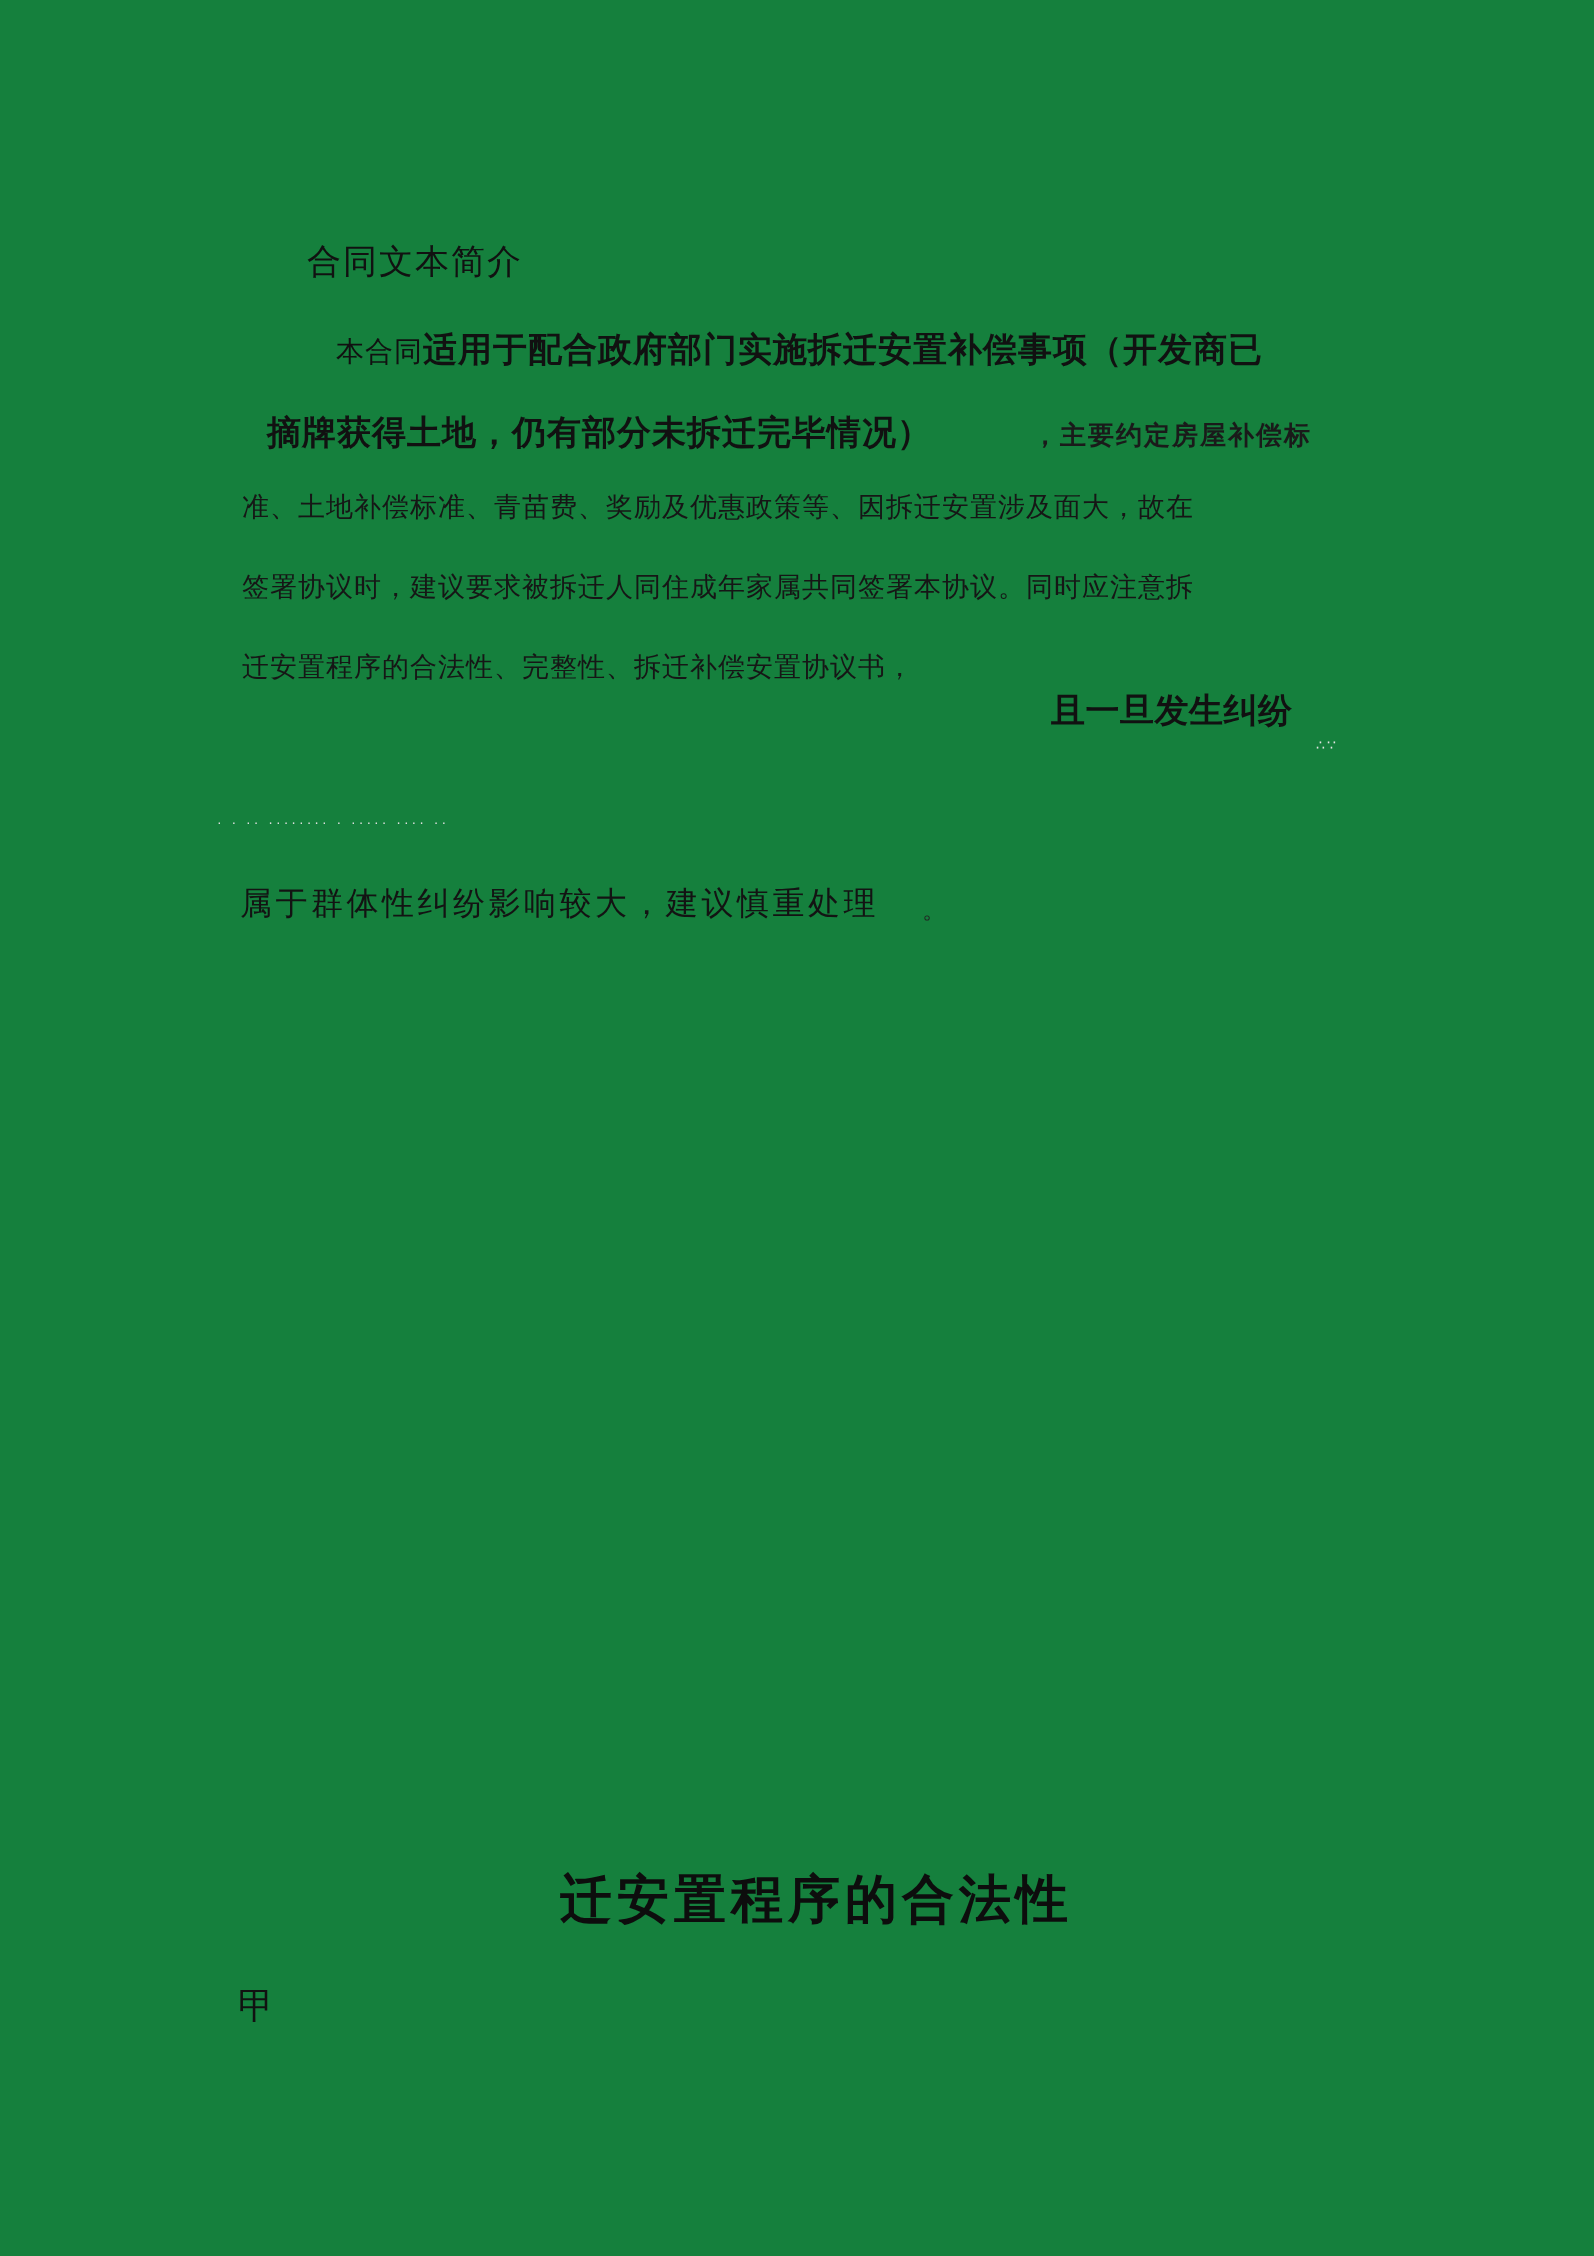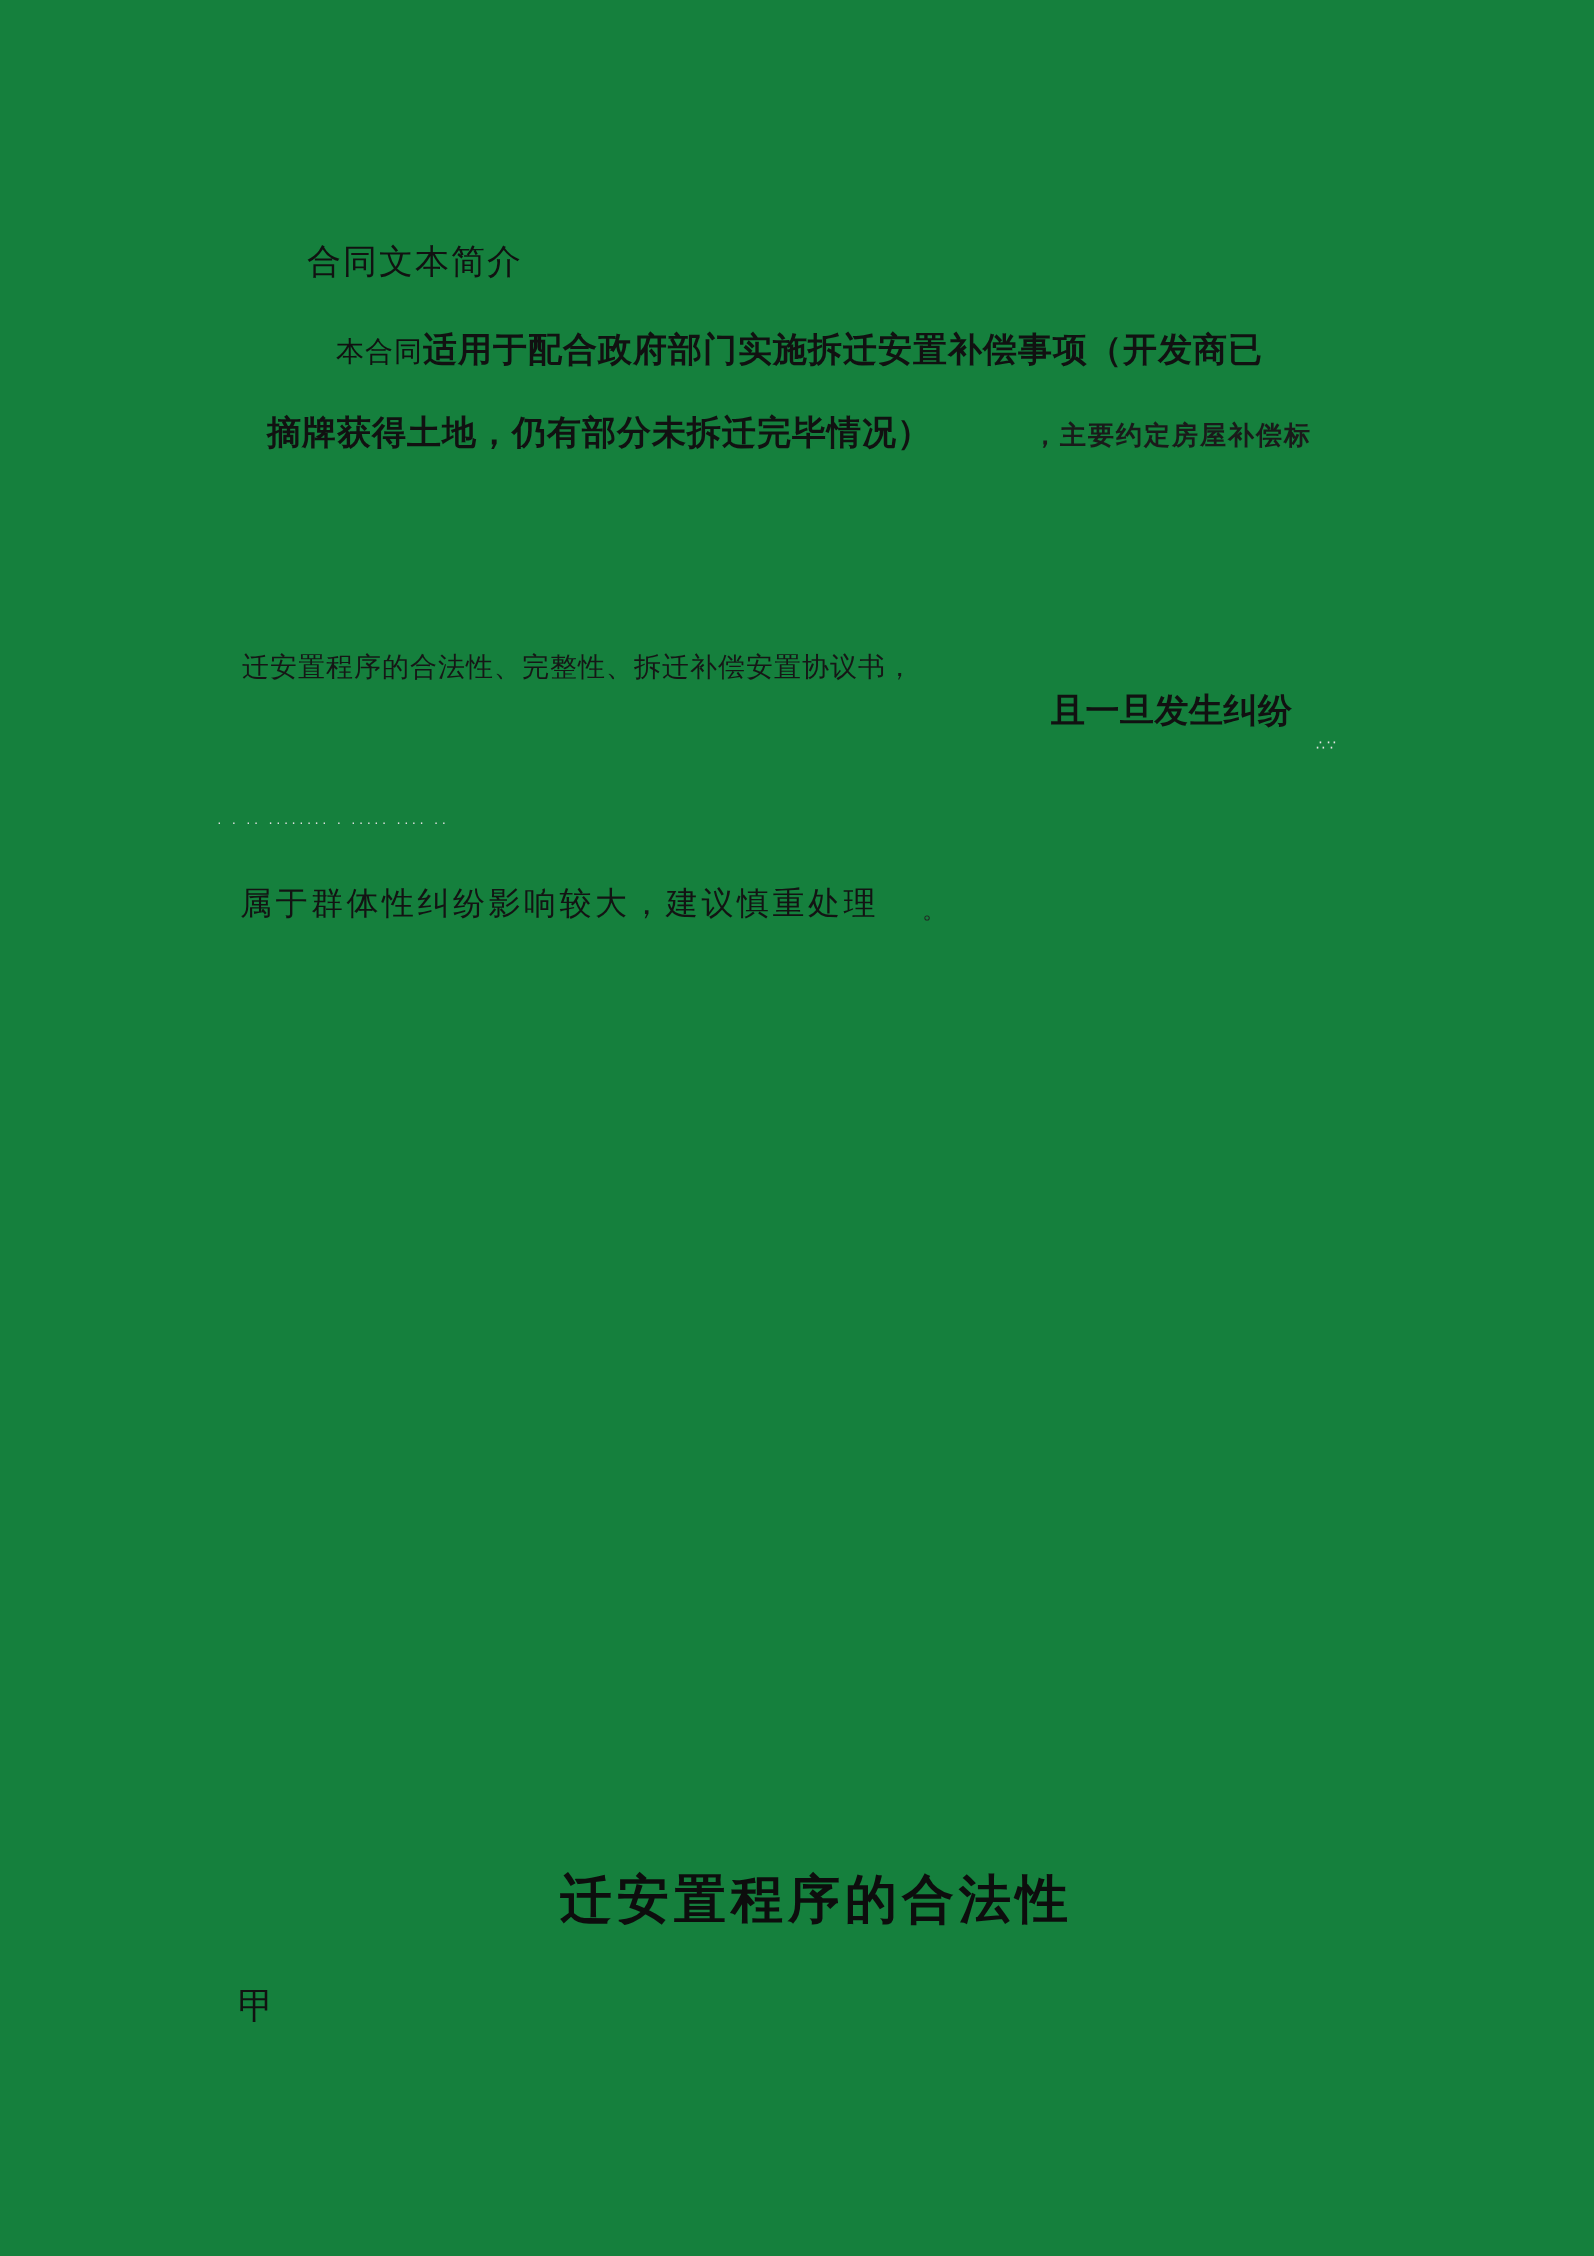--- a/index.html
+++ b/index.html
@@ -74,21 +74,23 @@
   <div class="abs intro-heading">合同文本简介</div>
 
   <div class="abs para-line1">
     <span class="lead-small">本合同</span><span class="bold-big">适用于配合政府部门实施拆迁安置补偿事项（开发商已</span>
   </div>
 
   <div class="abs para-line2">
     <span class="bold-big">摘牌获得土地，仍有部分未拆迁完毕情况）</span><span class="inline-small">，主要约定房屋补偿标</span>
   </div>
 
+  <div class="abs body-line para-line3">准、土地补偿标准、青苗费、奖励及优惠政策等、因拆迁安置涉及面大，故在</div>
 
+  <div class="abs body-line para-line4">签署协议时，建议要求被拆迁人同住成年家属共同签署本协议。同时应注意拆</div>
 
   <div class="abs body-line para-line5">迁安置程序的合法性、完整性、拆迁补偿安置协议书，</div>
 
   <div class="abs callout">且一旦发生纠纷</div>
 
   <div class="abs smudge">∴∵</div>
 
   <div class="abs faint-line">· ·  ·· ········ ·  ····· ···· ··</div>
 
   <div class="abs conclusion">属于群体性纠纷影响较大，建议慎重处理</div>

